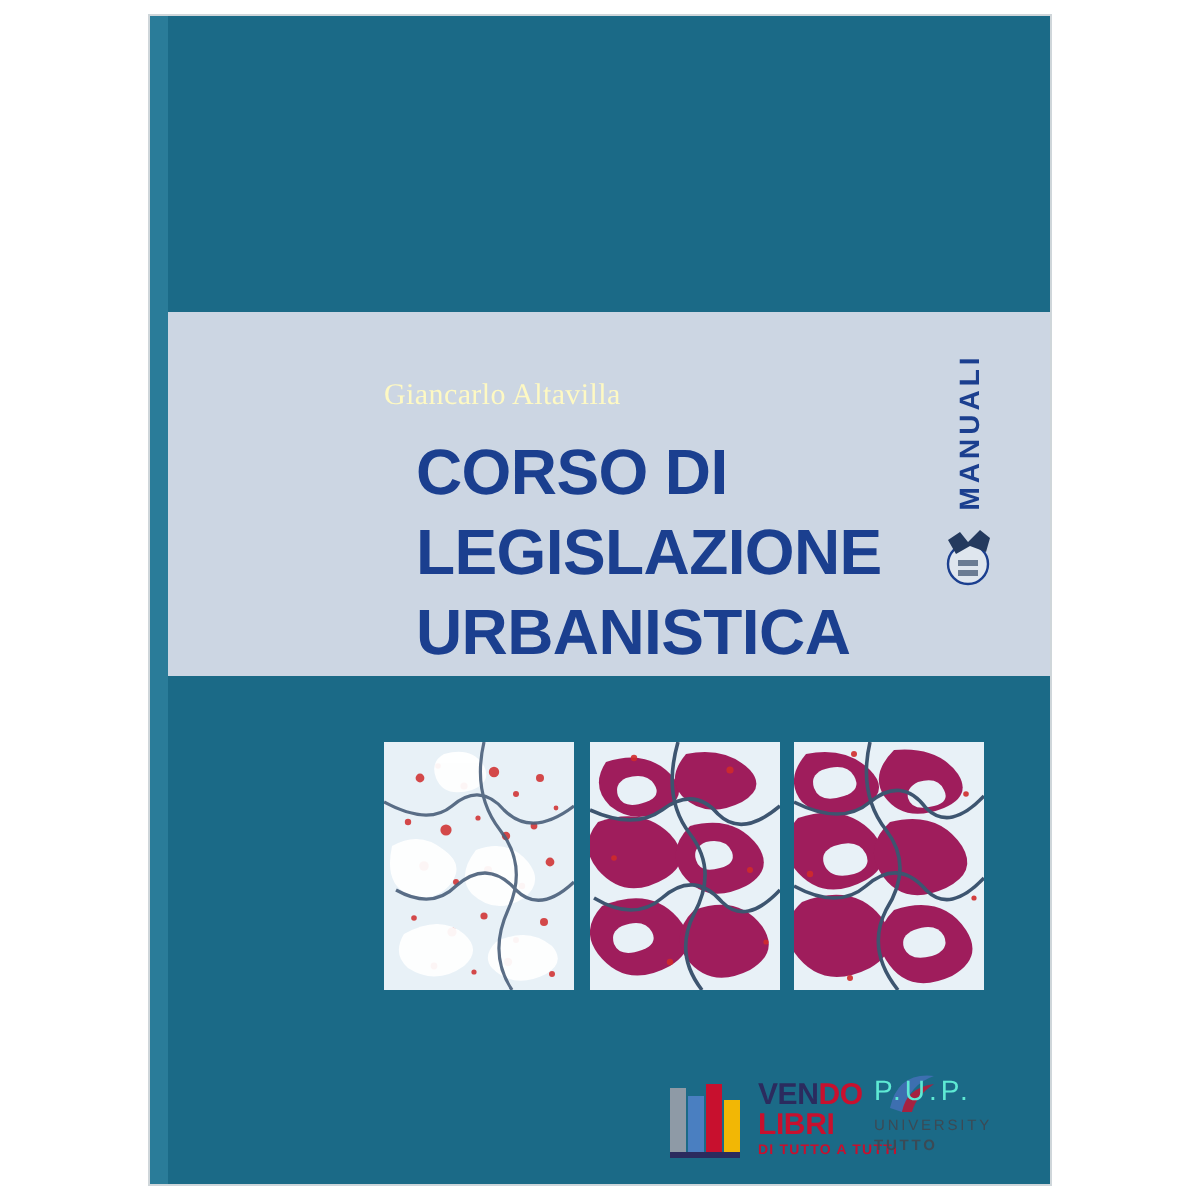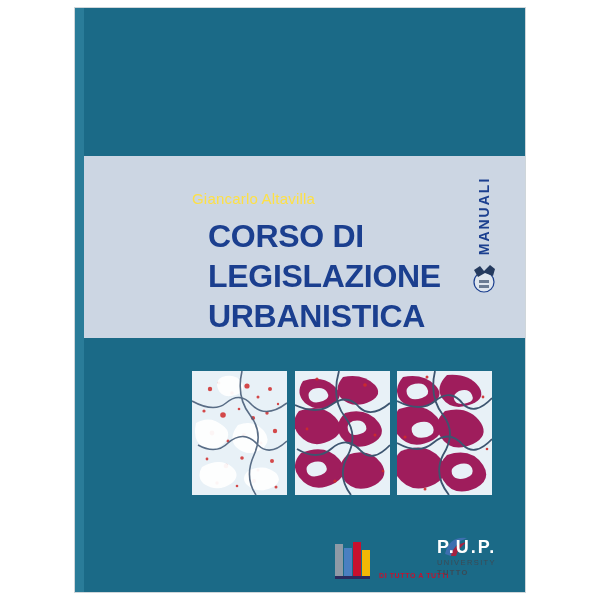--- a/index.html
+++ b/index.html
@@ -50,23 +50,23 @@
     top: 148px;
     width: 441px;
     height: 182px;
     background: #ccd6e3;
   }
 
   .author {
     position: absolute;
     left: 117px;
     top: 182px;
-    font-family: Liberation Sans, sans-serif;
+    font-family: Liberation Serif, serif;
     font-size: 15px;
-    color: #fde047;
+    color: #fef9c3;
     letter-spacing: 0.2px;
   }
 
   .title {
     position: absolute;
     left: 117px;
     top: 208px;
     width: 300px;
     font-family: "Liberation Sans", sans-serif;
     font-weight: bold;
@@ -173,24 +173,24 @@
     left: 104px;
     top: 0px;
     width: 64px;
     height: 44px;
     color: #2b2b5e;
   }
   .pup-p {
     position: absolute;
     left: 0;
     top: 1px;
-    font-weight: bold;
-    font-size: 18px;
+    font-weight: normal;
+    font-size: 14px;
     letter-spacing: 2px;
-    color: #ffffff;
+    color: #5eead4;
   }
   .pup-u {
     position: absolute;
     left: 0;
     top: 22px;
     font-weight: normal;
     font-size: 7.5px;
     letter-spacing: 1.4px;
     color: #3b4a55;
   }
@@ -356,20 +356,24 @@
     <div class="logos">
 
       <svg class="books-mark" viewBox="0 0 44 40">
         <rect x="2" y="4" width="8" height="32" fill="#8e9aa6"></rect>
         <rect x="11" y="8" width="8" height="28" fill="#4a7fc1"></rect>
         <rect x="20" y="2" width="8" height="34" fill="#c8102e"></rect>
         <rect x="29" y="10" width="8" height="26" fill="#f2b705"></rect>
         <rect x="2" y="36" width="35" height="3" fill="#2b2b5e"></rect>
       </svg>
 
+      <div class="vendo">
+        <span>VEN</span><span class="red">DO</span><br>
+        <span class="red">LIBRI</span>
+      </div>
 
       <div class="tagline">DI TUTTO A TUTTI</div>
 
       <div class="pup">
         <svg class="pup-swoosh" viewBox="0 0 26 24">
           <path d="M2 20 q4 -18 22 -16 q-12 4 -16 18 z" fill="#3d6fb0"></path>
           <path d="M8 22 q2 -12 16 -14 q-9 6 -11 14 z" fill="#c8102e" opacity="0.8"></path>
         </svg>
         <div class="pup-p">P.U.P.</div>
         <div class="pup-u">UNIVERSITY</div>

